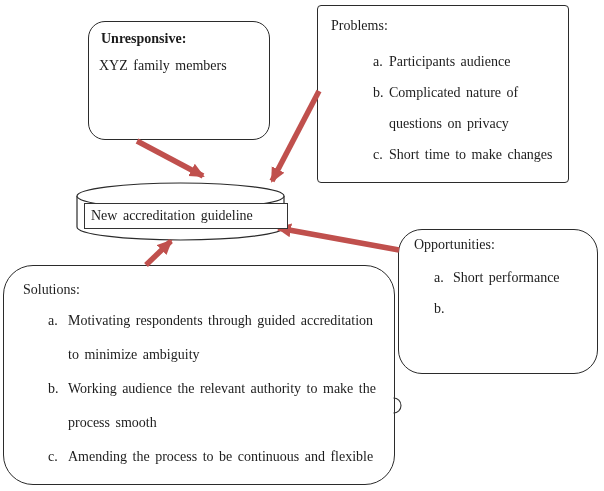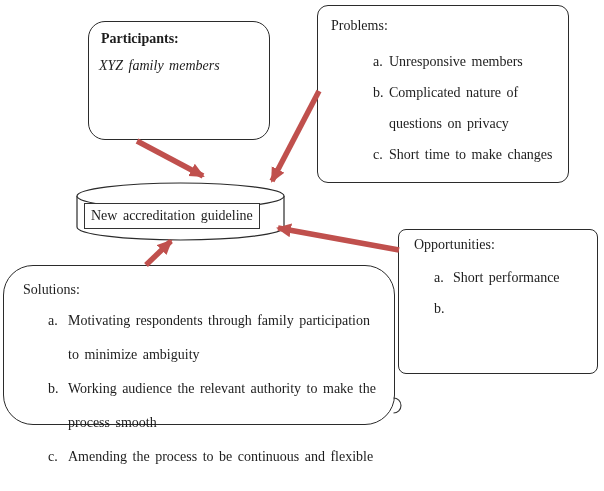--- a/index.html
+++ b/index.html
@@ -13,74 +13,74 @@
     word-spacing:2px;
     overflow:hidden;
   }
   .box{
     position:absolute;
     background:#ffffff;
     border:1.4px solid #2b2b2b;
     box-sizing:border-box;
   }
   .box .title{position:absolute; white-space:pre;}
-  .box .body{position:absolute; white-space:pre;font-style:italic;}
+  .box .body{position:absolute; white-space:pre;}
   .items{position:absolute;}
   .li{display:flex; align-items:flex-start;}
   .li-label{flex:0 0 auto;}
   .li-text{white-space:pre;}
 
   #box-participants{left:88px; top:21px; width:182px; height:119px; border-radius:17px;}
   #box-participants .title{left:12px; top:9px; font-weight:bold;}
   #box-participants .body{left:10px; top:36px;}
 
-  #box-problems{left:317px; top:5px; width:252px; height:178px; border-radius:11px;}
+  #box-problems{left:317px; top:5px; width:252px; height:178px; border-radius:4px;}
   #box-problems .title{left:13px; top:12px;}
   #box-problems .items{left:55px; top:40px; line-height:31px;}
   #box-problems .li-label{width:16px;}
 
-  #box-opportunities{left:398px; top:229px; width:200px; height:145px; border-radius:8px;}
+  #box-opportunities{left:398px; top:229px; width:200px; height:145px; border-radius:24px;}
   #box-opportunities .title{left:15px; top:7px;}
   #box-opportunities .items{left:35px; top:32px; line-height:31px;}
   #box-opportunities .li-label{width:19px;}
 
-  #box-solutions{left:3px; top:265px; width:392px; height:160px; border-radius:30px;}
+  #box-solutions{left:3px; top:265px; width:392px; height:220px; border-radius:30px;}
   #box-solutions .title{left:19px; top:16px;}
   #box-solutions .items{left:44px; top:38px; line-height:34px;}
   #box-solutions .li-label{width:20px;}
 
   #shape-layer{
     position:absolute; left:0; top:0; width:604px; height:491px;
     z-index:5; pointer-events:none;
   }
   #cylinder-label{
-    position:absolute; left:84px; top:203px; width:176px; height:26px;
+    position:absolute; left:84px; top:203px; width:204px; height:26px;
     border:1px solid #333333; background:#ffffff; box-sizing:border-box;
     line-height:24px; padding-left:6px; z-index:6; white-space:pre;
   }
   .cyl{fill:#ffffff; stroke:#2b2b2b; stroke-width:1.2;}
   .arrow{stroke-width:5.5; fill:none;}
   .artifact{fill:none; stroke:#333333; stroke-width:1.1;}
 </style>
 </head>
 <body>
 
 <div id="canvas" style="background: rgb(255, 255, 255);">
 
   <div class="box" id="box-participants" style="border-color: rgb(43, 43, 43);">
-    <div class="title">Participants:</div>
+    <div class="title">Unresponsive:</div>
     <div class="body">XYZ family members</div>
   </div>
 
   <div class="box" id="box-problems" style="border-color: rgb(43, 43, 43);">
     <div class="title">Problems:</div>
     <div class="items">
       <div class="li">
         <span class="li-label">a.</span>
-        <span class="li-text">Unresponsive members</span>
+        <span class="li-text">Participants audience</span>
       </div>
       <div class="li">
         <span class="li-label">b.</span>
         <span class="li-text">Complicated nature of
 questions on privacy</span>
       </div>
       <div class="li">
         <span class="li-label">c.</span>
         <span class="li-text">Short time to make changes</span>
       </div>
@@ -98,21 +98,21 @@
         <span class="li-label">b.</span>
       </div>
     </div>
   </div>
 
   <div class="box" id="box-solutions" style="border-color: rgb(43, 43, 43);">
     <div class="title">Solutions:</div>
     <div class="items">
       <div class="li">
         <span class="li-label">a.</span>
-        <span class="li-text">Motivating respondents through family participation
+        <span class="li-text">Motivating respondents through guided accreditation
 to minimize ambiguity</span>
       </div>
       <div class="li">
         <span class="li-label">b.</span>
         <span class="li-text">Working audience the relevant authority to make the
 process smooth</span>
       </div>
       <div class="li">
         <span class="li-label">c.</span>
         <span class="li-text">Amending the process to be continuous and flexible</span>

